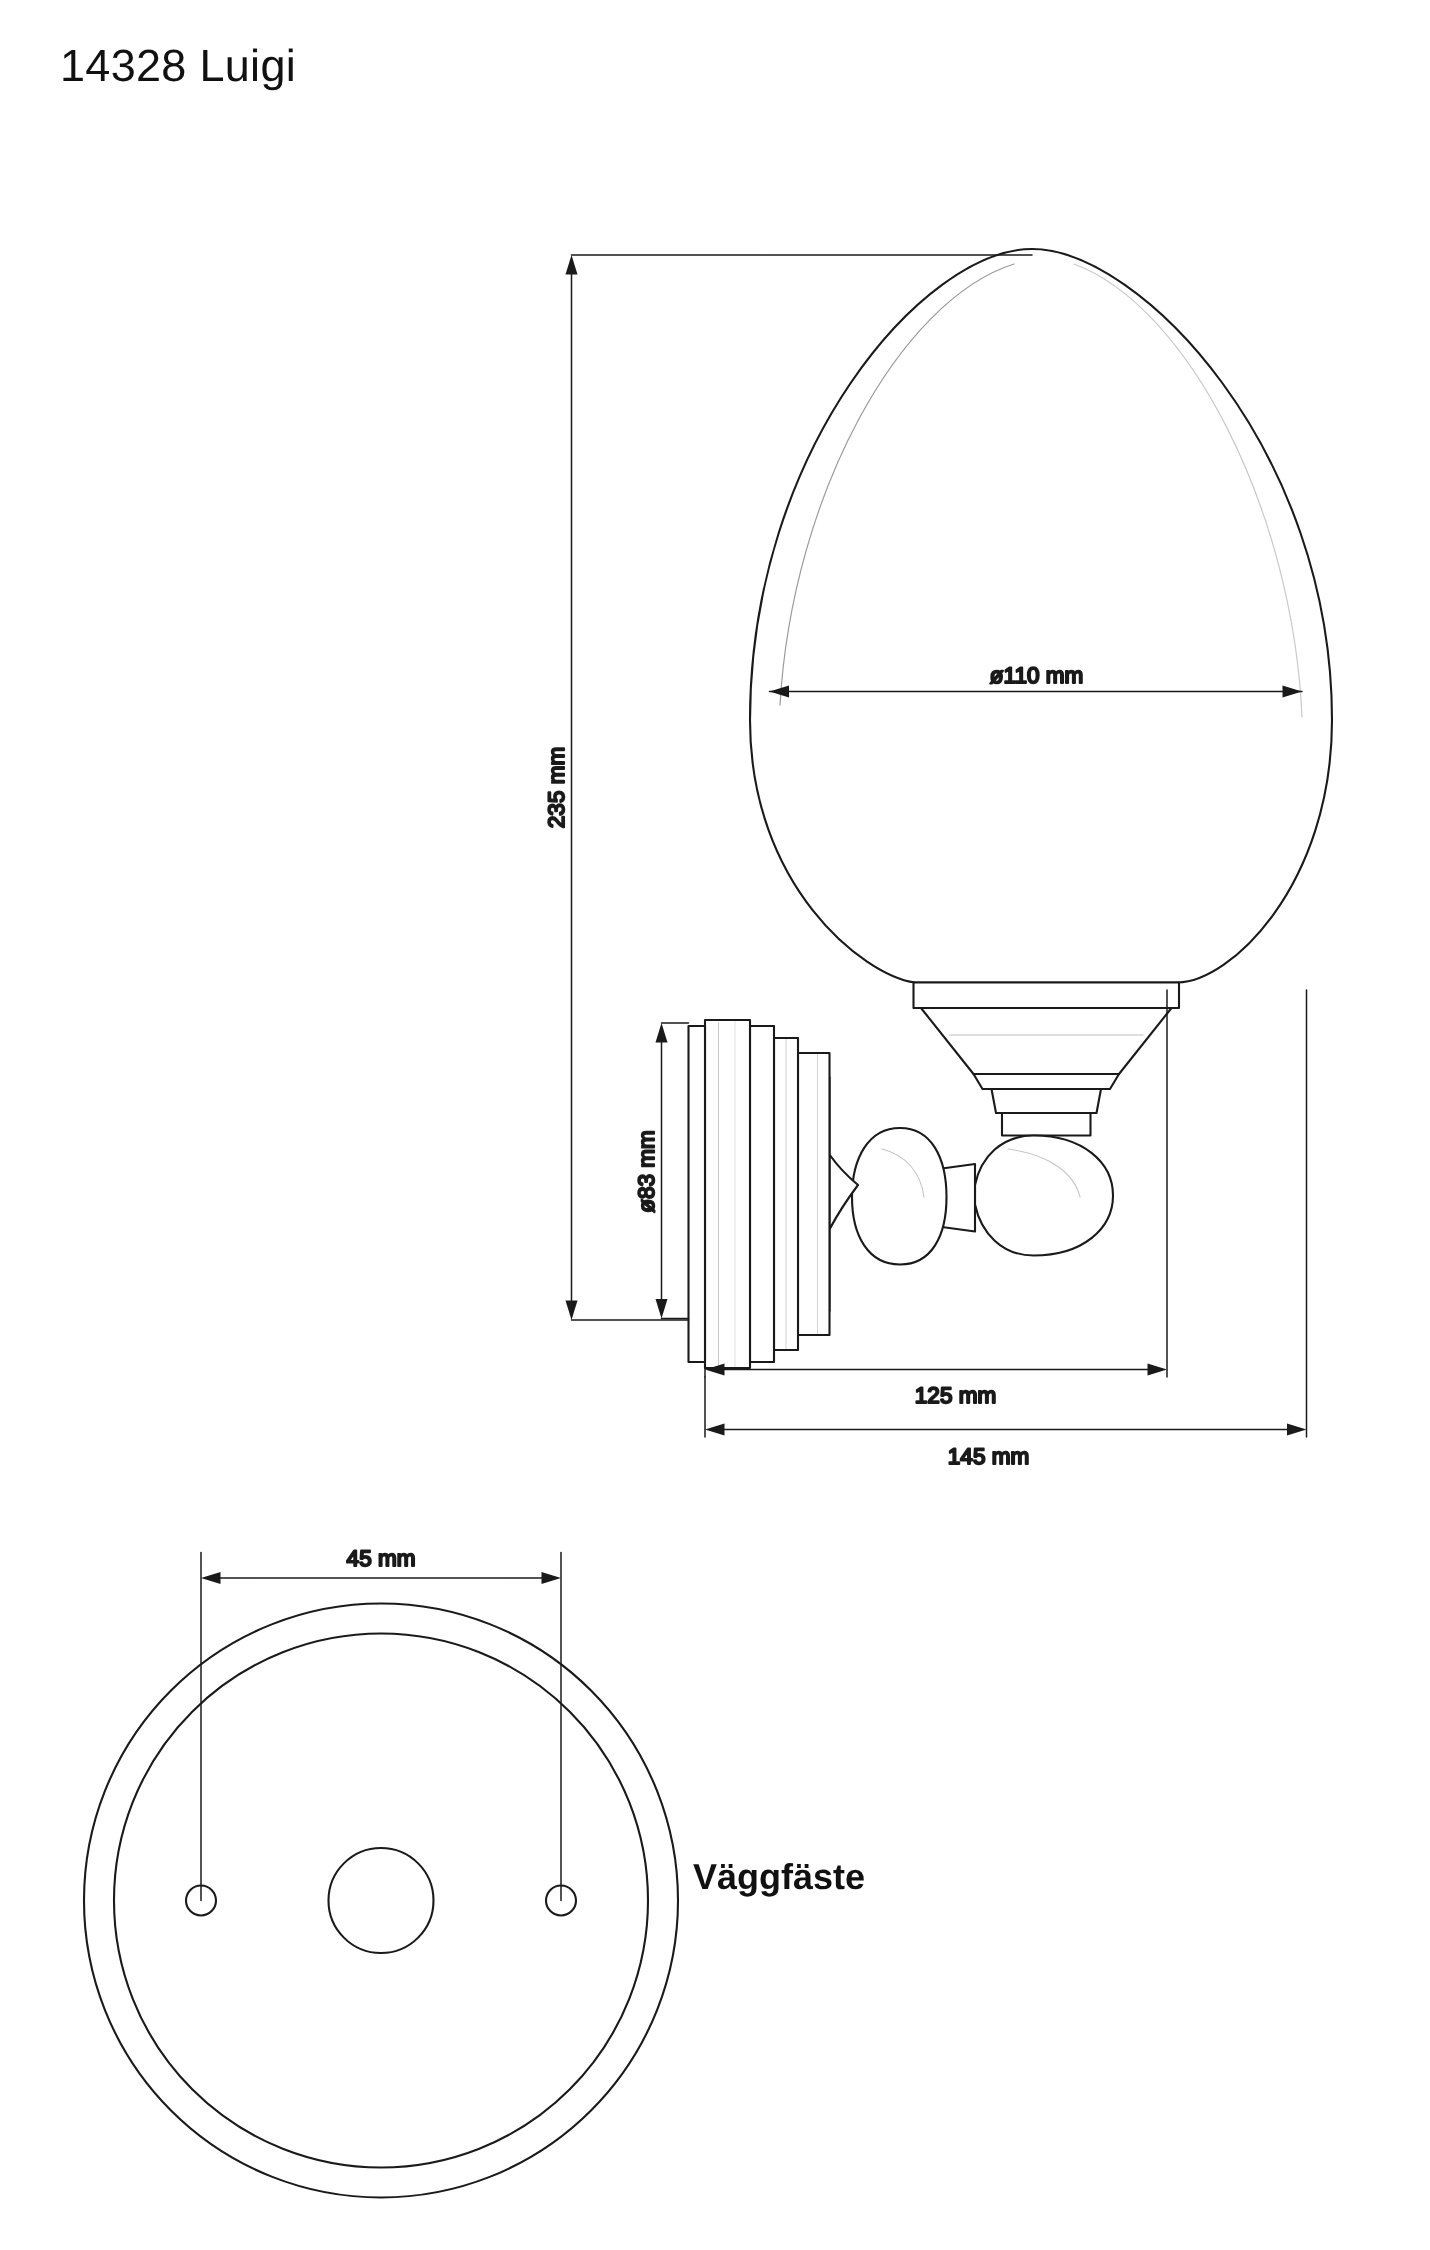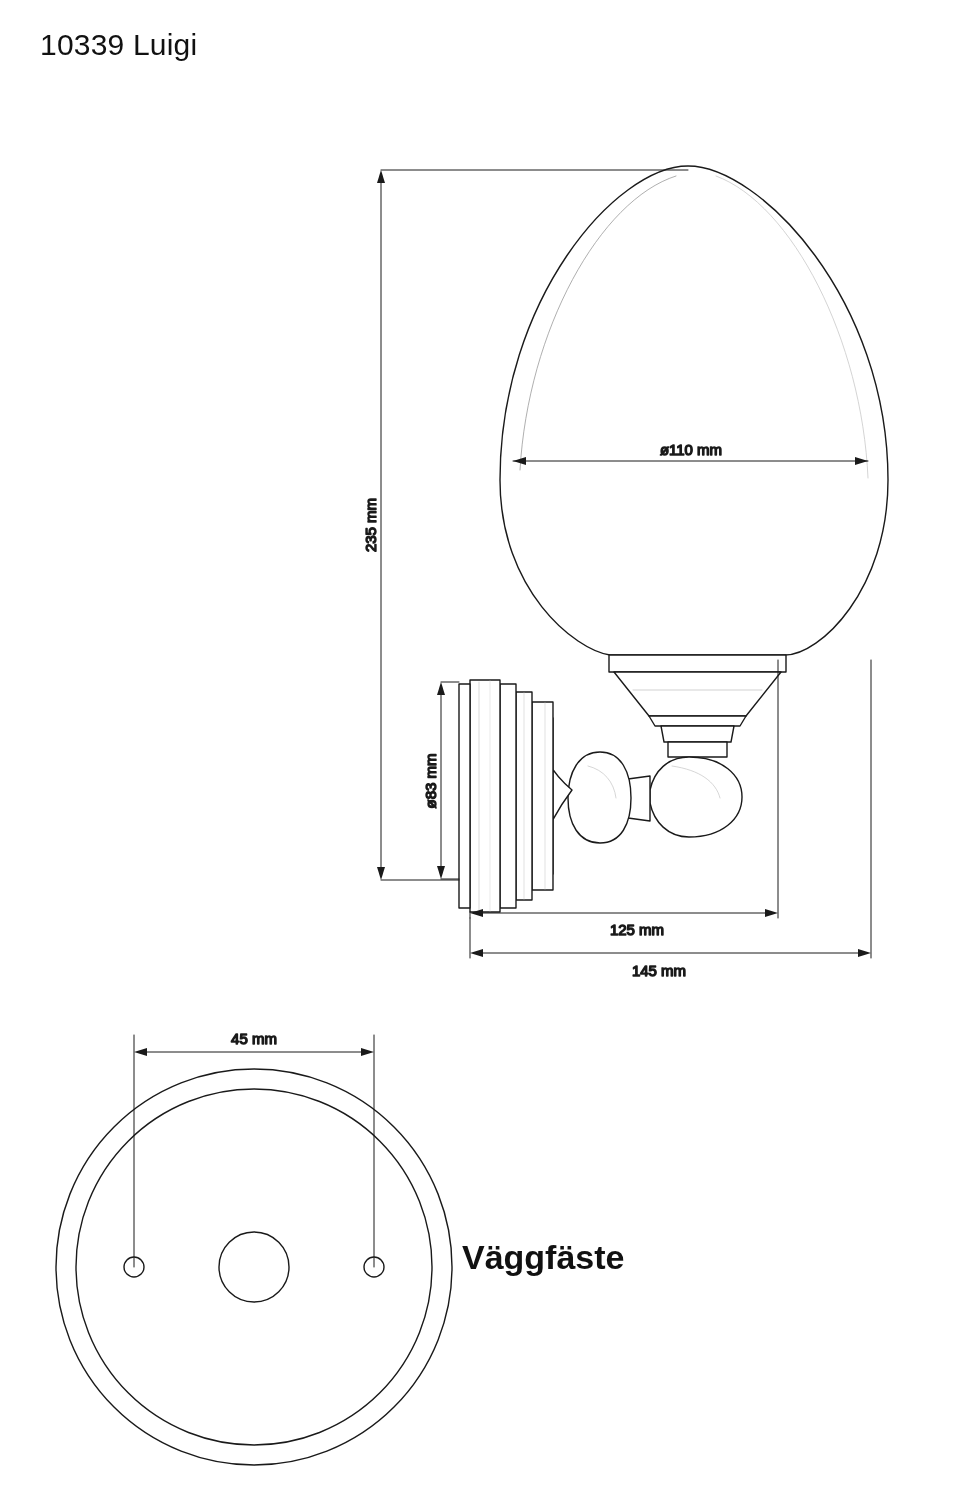--- a/index.html
+++ b/index.html
@@ -27,21 +27,21 @@
     font-size: 30px;
     font-weight: 400;
     letter-spacing: 0.2px;
     color: #111111;
     white-space: nowrap;
   }
   .caption {
     position: absolute;
     left: 462px;
     top: 1238px;
-    font-size: 34px;
+    font-size: 24px;
     font-weight: 700;
     color: #111111;
     white-space: nowrap;
   }
   svg.drawing {
     position: absolute;
     left: 0;
     top: 0;
     width: 953px;
     height: 1500px;
@@ -54,21 +54,21 @@
   }
   .dimtext.vert {
     font-size: 15px;
   }
 </style>
 </head>
 <body>
 
 <div id="page">
 
-  <div class="title">10339 Luigi</div>
+  <div class="title">14328 Luigi</div>
 
   <svg class="drawing" viewBox="0 0 953 1500">
     <g fill="none" stroke="#1a1a1a" stroke-width="1.4" stroke-linejoin="round" stroke-linecap="round">
 
       <g>
         <path d="M688,166
                  C 760,166 888,300 888,480
                  C 888,590 820,655 785,655
                  L 610,655
                  C 575,650 500,590 500,480

